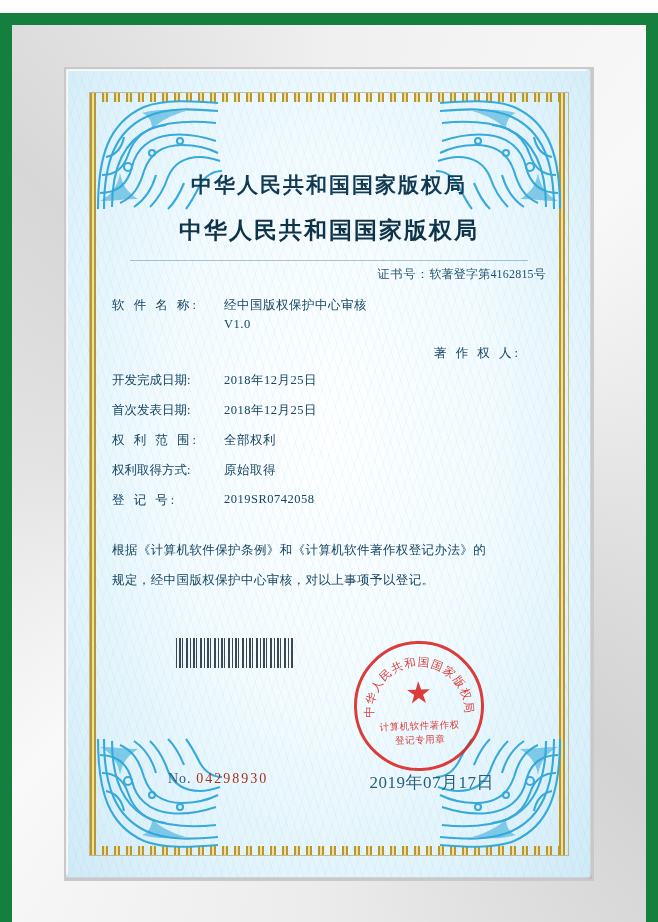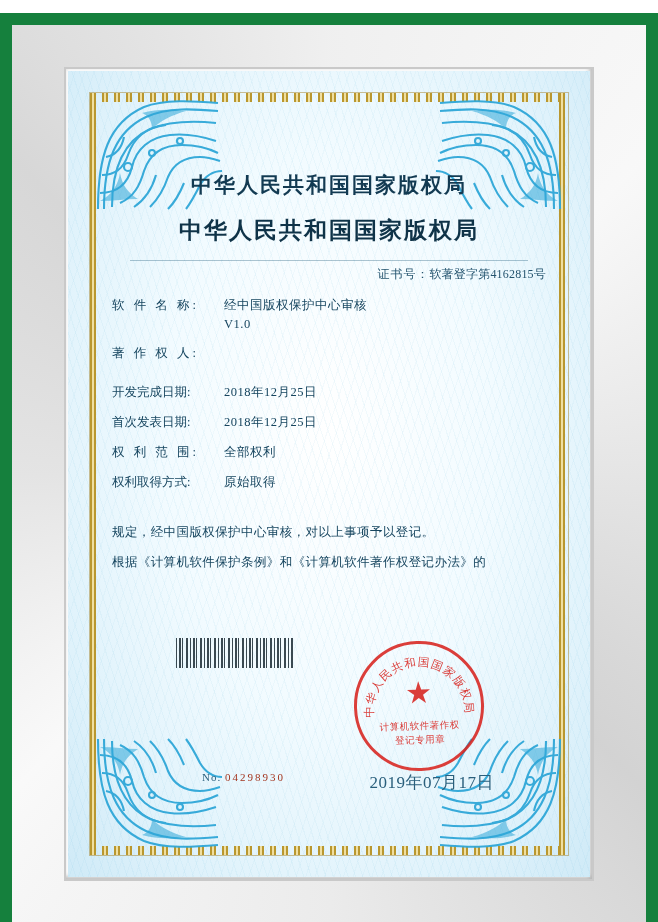--- a/index.html
+++ b/index.html
@@ -158,21 +158,21 @@
   .row .k {
     width: 112px;
     flex: 0 0 112px;
     letter-spacing: 3px;
     white-space: nowrap;
   }
   .row .k.tight { letter-spacing: 0px; }
   .row .v { flex: 1 1 auto; letter-spacing: .5px; }
   .row .v .sub { display:block; margin-top: 3px; }
 
-  .row.sep { margin-bottom: 22px; }
+  .row.sep { margin-bottom: 10px; justify-content: flex-end; }
 
   .statement {
     margin-top: 26px;
     font-size: 12.5px;
     color: #16455f;
     line-height: 30px;
     letter-spacing: .4px;
   }
 
   
@@ -219,24 +219,23 @@
     letter-spacing: .5px;
     color: #d8241f;
   }
   .seal-l1 { top: 76px; }
   .seal-l2 { top: 90px; }
 
   
   .bottom-no {
     position: absolute;
     left: 100px; top: 700px;
-    font-size: 11px;
+    font-size: 14px;
     color: #2a5f7c;
     letter-spacing: 1px;
-    margin-left: 34px;
   }
   .bottom-no .num { color: #a4361f; letter-spacing: 2px; }
   .bottom-date {
     position: absolute;
     right: 96px; top: 700px;
     font-size: 17px;
     color: #2a5f7c;
     letter-spacing: .5px;
   }
 </style>
@@ -384,26 +383,30 @@
         <div class="row">
           <div class="k">权 利 范 围:</div>
           <div class="v">全部权利</div>
         </div>
 
         <div class="row">
           <div class="k tight">权利取得方式:</div>
           <div class="v">原始取得</div>
         </div>
 
+        <div class="row">
+          <div class="k">登 记 号:</div>
+          <div class="v">2019SR0742058</div>
+        </div>
 
       </div>
 
       <div class="statement">
+        <div>根据《计算机软件保护条例》和《计算机软件著作权登记办法》的</div>
         <div>规定，经中国版权保护中心审核，对以上事项予以登记。</div>
-        <div>根据《计算机软件保护条例》和《计算机软件著作权登记办法》的</div>
       </div>
 
     </div>
 
     <div class="barcode"></div>
 
     <div class="seal">
       <svg class="arc" viewBox="0 0 124 124">
         <defs>
           <path id="sealArc" d="M 16,68 A 46,46 0 0 1 108,68" fill="none"></path>

